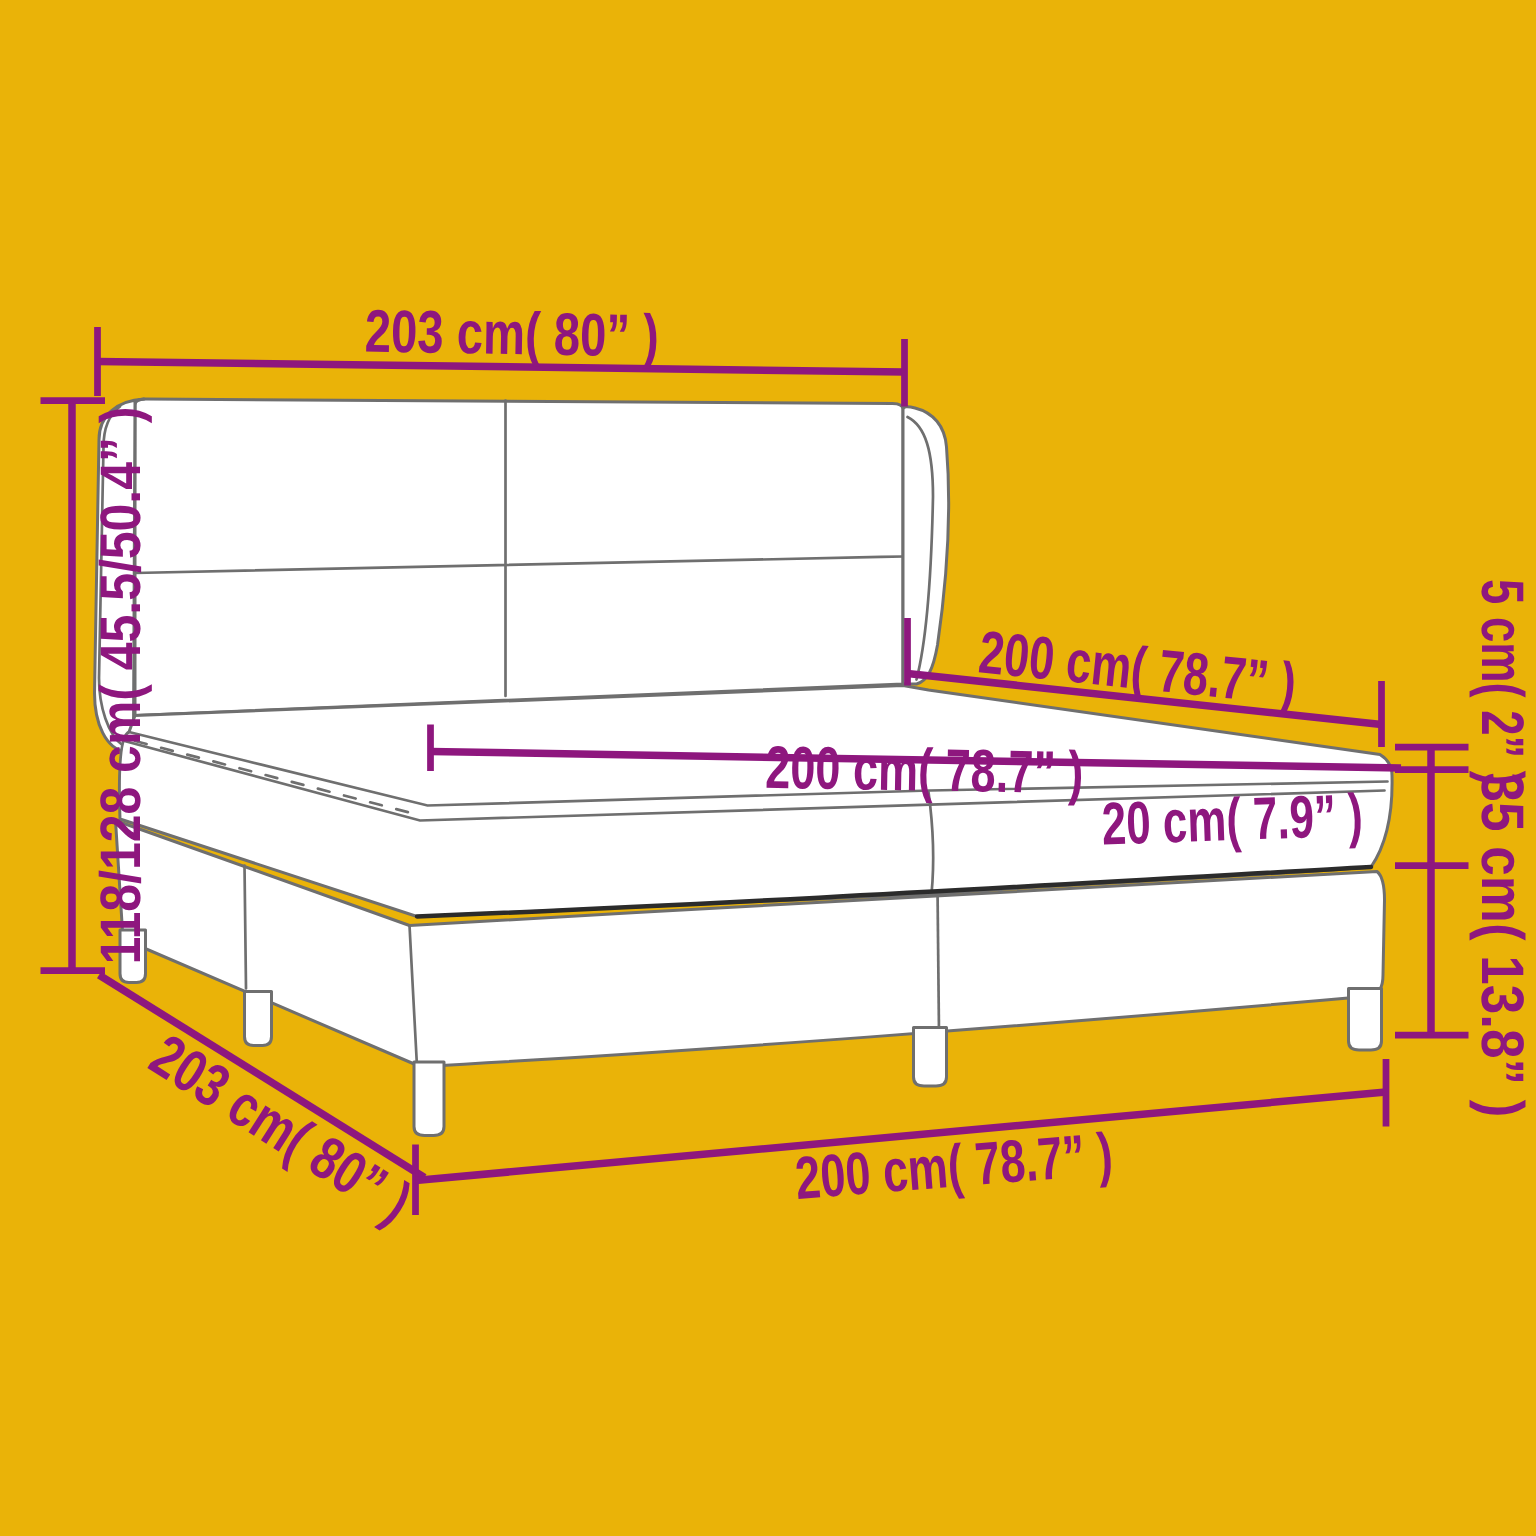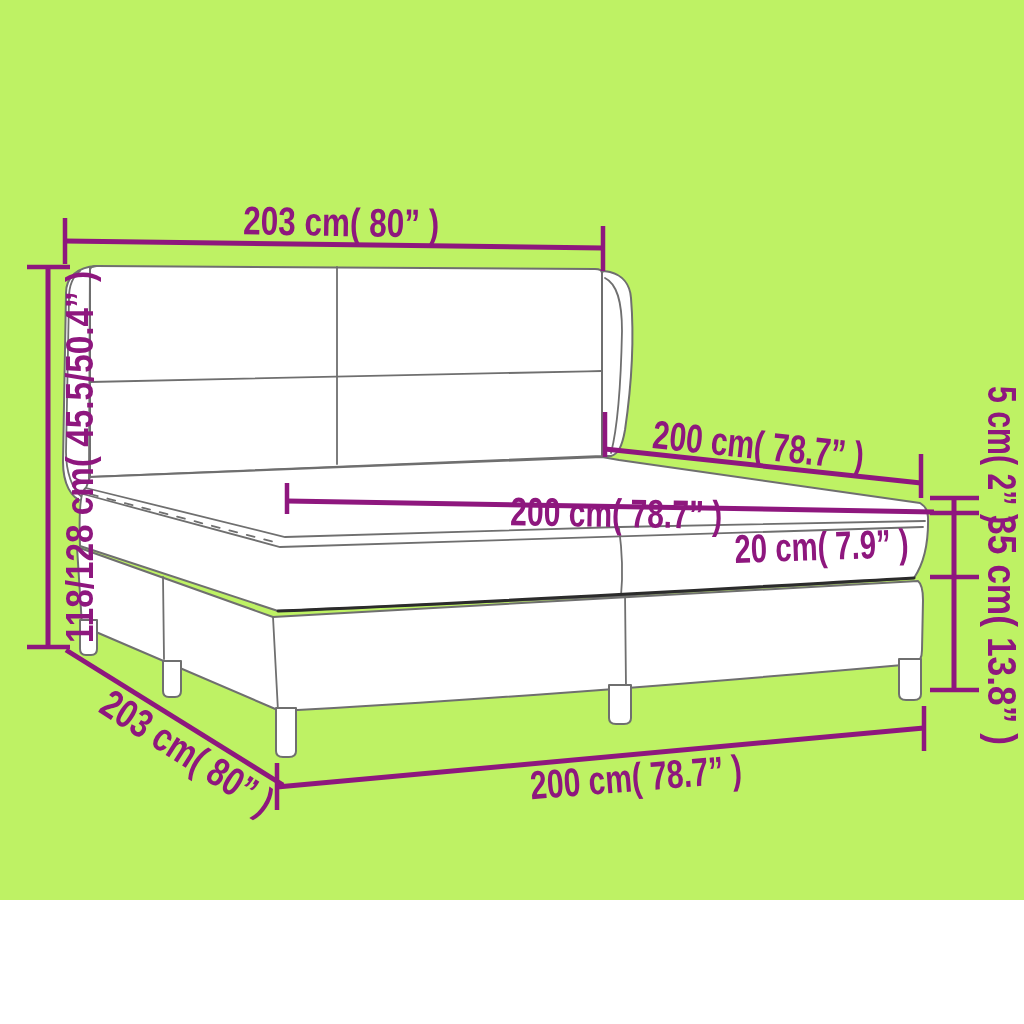--- a/index.html
+++ b/index.html
@@ -6,22 +6,22 @@
     margin: 0;
     padding: 0;
     width: 1024px;
     height: 1024px;
     background: #ffffff;
     font-family: "Liberation Sans", sans-serif;
   }
   #stage {
     position: relative;
     width: 1024px;
-    height: 900px;
-    background: #bef264;
+    height: 1024px;
+    background: #eab308;
     overflow: hidden;
   }
   svg { display: block; }
   .outline {
     fill: #ffffff;
     stroke: #6f6f6f;
     stroke-width: 2;
     stroke-linejoin: round;
     stroke-linecap: round;
   }

